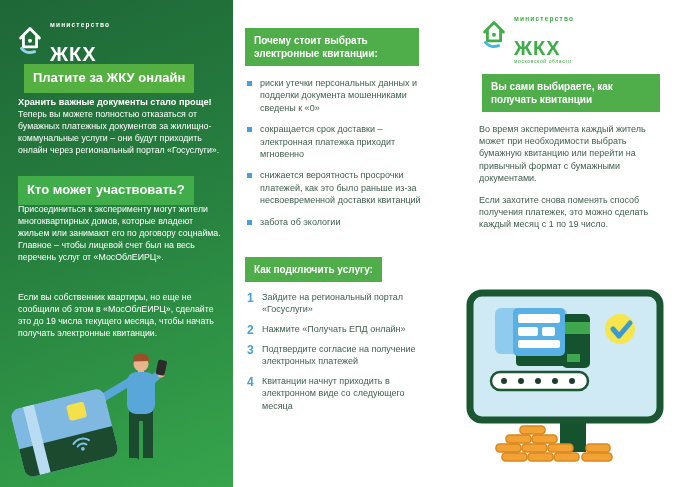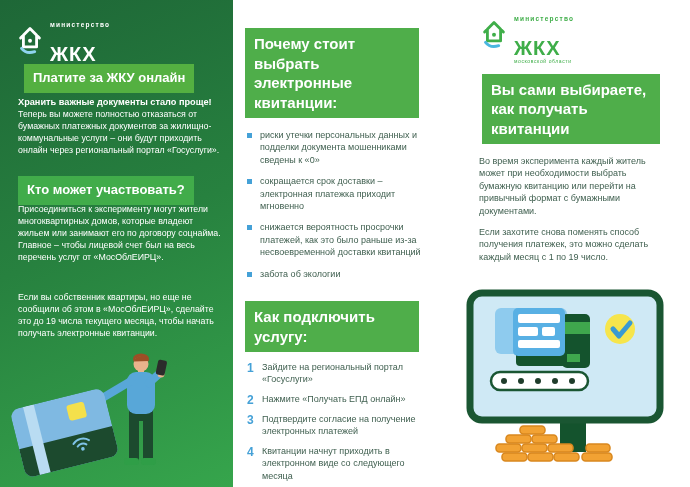--- a/index.html
+++ b/index.html
@@ -6,21 +6,21 @@
   .page{position:relative;width:690px;height:487px;overflow:hidden;background:#fff;
         font-family:"Liberation Sans",sans-serif;}
 
   
   .left-panel{position:absolute;left:0;top:0;width:233px;height:487px;
               background:linear-gradient(158deg,var(--panel-top) 0%,#27813f 48%,var(--panel-bottom) 100%);}
   .abs{position:absolute;}
 
   
   .gbox{display:inline-block;background:var(--box-green);color:#fff;font-weight:bold;
-        font-size:15px;line-height:1.3;padding:6px 9px;}
+        font-size:10px;line-height:1.3;padding:6px 9px;}
   .gbox.left{background:var(--box-green-left);font-size:13px;}
 
   
   .wtext{color:#fff;font-size:8.8px;line-height:1.36;}
   .wlead{color:#fff;font-size:9.2px;font-weight:bold;line-height:1.3;}
   .dtext{color:var(--text-dark);font-size:9px;line-height:1.38;}
 
   
   .logo{display:flex;align-items:flex-start;gap:4px;}
   .logo .txt{display:flex;flex-direction:column;line-height:1;}
@@ -34,21 +34,21 @@
   .mid{position:absolute;left:245px;top:28px;width:182px;}
   .mid .gbox{max-width:156px;}
   ul.benefits{list-style:none;margin:11px 0 4px 2px;padding:0;}
   ul.benefits li{display:flex;margin-bottom:9px;}
   .bullet-marker{flex:none;width:5px;height:5px;background:var(--accent-blue);
                  margin:4px 8px 0 0;}
   ol.steps{list-style:none;margin:9px 0 0 2px;padding:0;}
   ol.steps li{display:flex;margin-bottom:7px;}
   .step-num{flex:none;width:15px;color:var(--accent-blue);font-weight:bold;
             font-size:12px;line-height:1;padding-top:1px;}
-  .how-box{margin-top:12px;}
+  .how-box{margin-top:20px;}
 
   
   .right{position:absolute;left:478px;top:16px;width:190px;}
   .right .gbox{max-width:160px;margin:10px 0 0 4px;}
   .right .para{width:188px;margin:11px 0 0 1px;}
   .right .para + .para{margin-top:9px;}
 
   
   .person-illu{position:absolute;left:0;top:345px;}
   .monitor-illu{position:absolute;left:466px;top:286px;}

